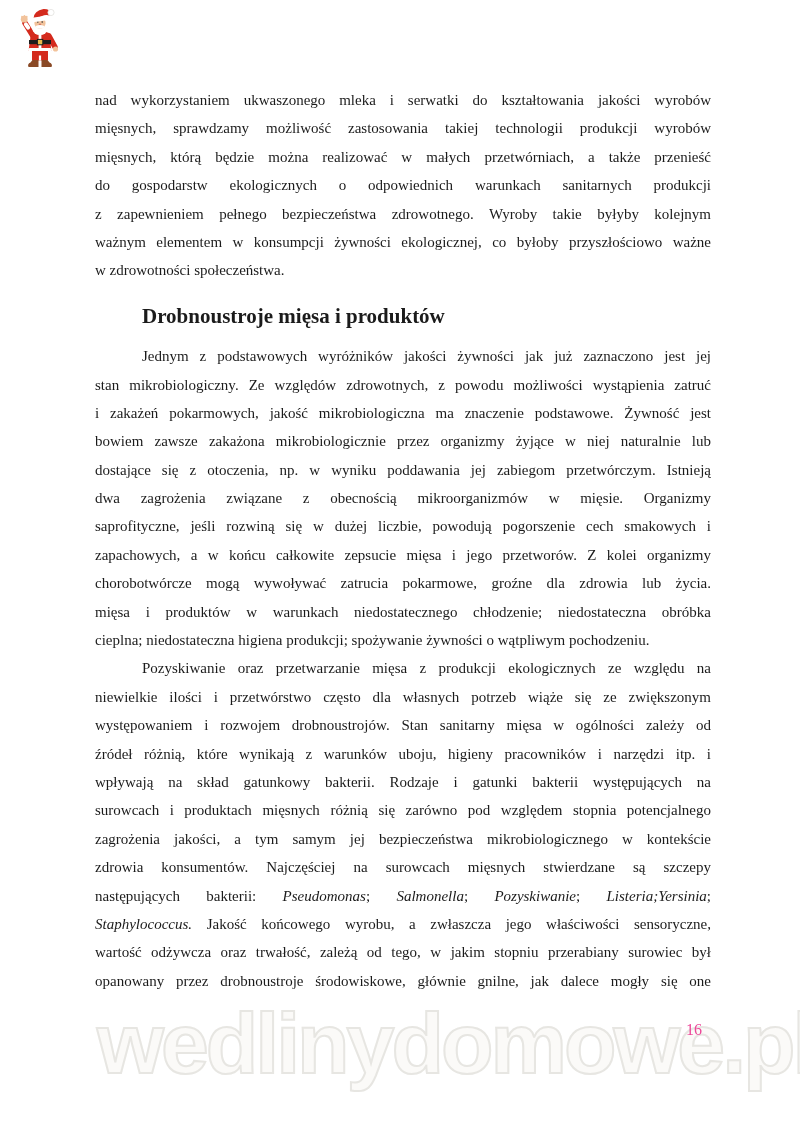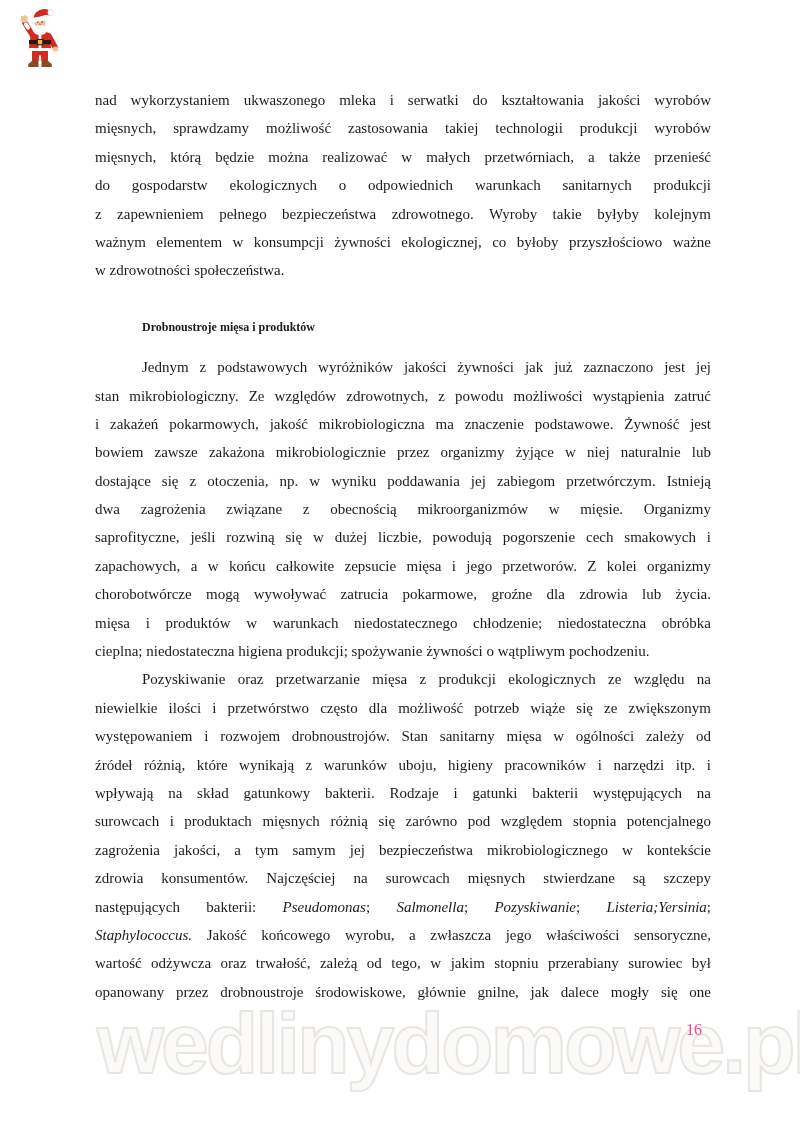--- a/index.html
+++ b/index.html
@@ -41,22 +41,22 @@
     white-space: normal;
   }
   .line.last {
     text-align-last: left;
   }
   .line.indent {
     padding-left: 47px;
   }
   .line.heading {
     font-weight: bold;
-    font-size: 12px;
-    margin-top: 28px;
+    font-size: 21px;
+    margin-top: 17px;
     margin-bottom: 12px;
     text-align-last: left;
   }
   .it { font-style: italic; font-family: Liberation Serif, serif; }
   .watermark {
     position: absolute;
     left: 80px;
     top: 996px;
     z-index: 1;
     font-family: "Liberation Sans", sans-serif;
@@ -136,21 +136,21 @@
       <div class="line">i zakażeń pokarmowych, jakość mikrobiologiczna ma znaczenie podstawowe. Żywność jest</div>
       <div class="line">bowiem zawsze zakażona mikrobiologicznie przez organizmy żyjące w niej naturalnie lub</div>
       <div class="line">dostające się z otoczenia, np. w wyniku poddawania jej zabiegom przetwórczym. Istnieją</div>
       <div class="line">dwa zagrożenia związane z obecnością mikroorganizmów w mięsie. Organizmy</div>
       <div class="line">saprofityczne, jeśli rozwiną się w dużej liczbie, powodują pogorszenie cech smakowych i</div>
       <div class="line">zapachowych, a w końcu całkowite zepsucie mięsa i jego przetworów. Z kolei organizmy</div>
       <div class="line">chorobotwórcze mogą wywoływać zatrucia pokarmowe, groźne dla zdrowia lub życia.</div>
       <div class="line">mięsa i produktów w warunkach niedostatecznego chłodzenie; niedostateczna obróbka</div>
       <div class="line last">cieplna; niedostateczna higiena produkcji; spożywanie żywności o wątpliwym pochodzeniu.</div>
       <div class="line indent">Pozyskiwanie oraz przetwarzanie mięsa z produkcji ekologicznych ze względu na</div>
-      <div class="line">niewielkie ilości i przetwórstwo często dla możliwość potrzeb wiąże się ze zwiększonym</div>
+      <div class="line">niewielkie ilości i przetwórstwo często dla własnych potrzeb wiąże się ze zwiększonym</div>
       <div class="line">występowaniem i rozwojem drobnoustrojów. Stan sanitarny mięsa w ogólności zależy od</div>
       <div class="line">źródeł różnią, które wynikają z warunków uboju, higieny pracowników i narzędzi itp. i</div>
       <div class="line">wpływają na skład gatunkowy bakterii. Rodzaje i gatunki bakterii występujących na</div>
       <div class="line">surowcach i produktach mięsnych różnią się zarówno pod względem stopnia potencjalnego</div>
       <div class="line">zagrożenia jakości, a tym samym jej bezpieczeństwa mikrobiologicznego w kontekście</div>
       <div class="line">zdrowia konsumentów. Najczęściej na surowcach mięsnych stwierdzane są szczepy</div>
       <div class="line"><span>następujących bakterii: </span><span class="it">Pseudomonas</span><span>; </span><span class="it">Salmonella</span><span>; </span><span class="it">Pozyskiwanie</span><span>; </span><span class="it">Listeria;Yersinia</span><span>;</span></div>
       <div class="line"><span class="it">Staphylococcus.</span><span> Jakość końcowego wyrobu, a zwłaszcza jego właściwości sensoryczne,</span></div>
       <div class="line">wartość odżywcza oraz trwałość, zależą od tego, w jakim stopniu przerabiany surowiec był</div>
       <div class="line">opanowany przez drobnoustroje środowiskowe, głównie gnilne, jak dalece mogły się one</div>

